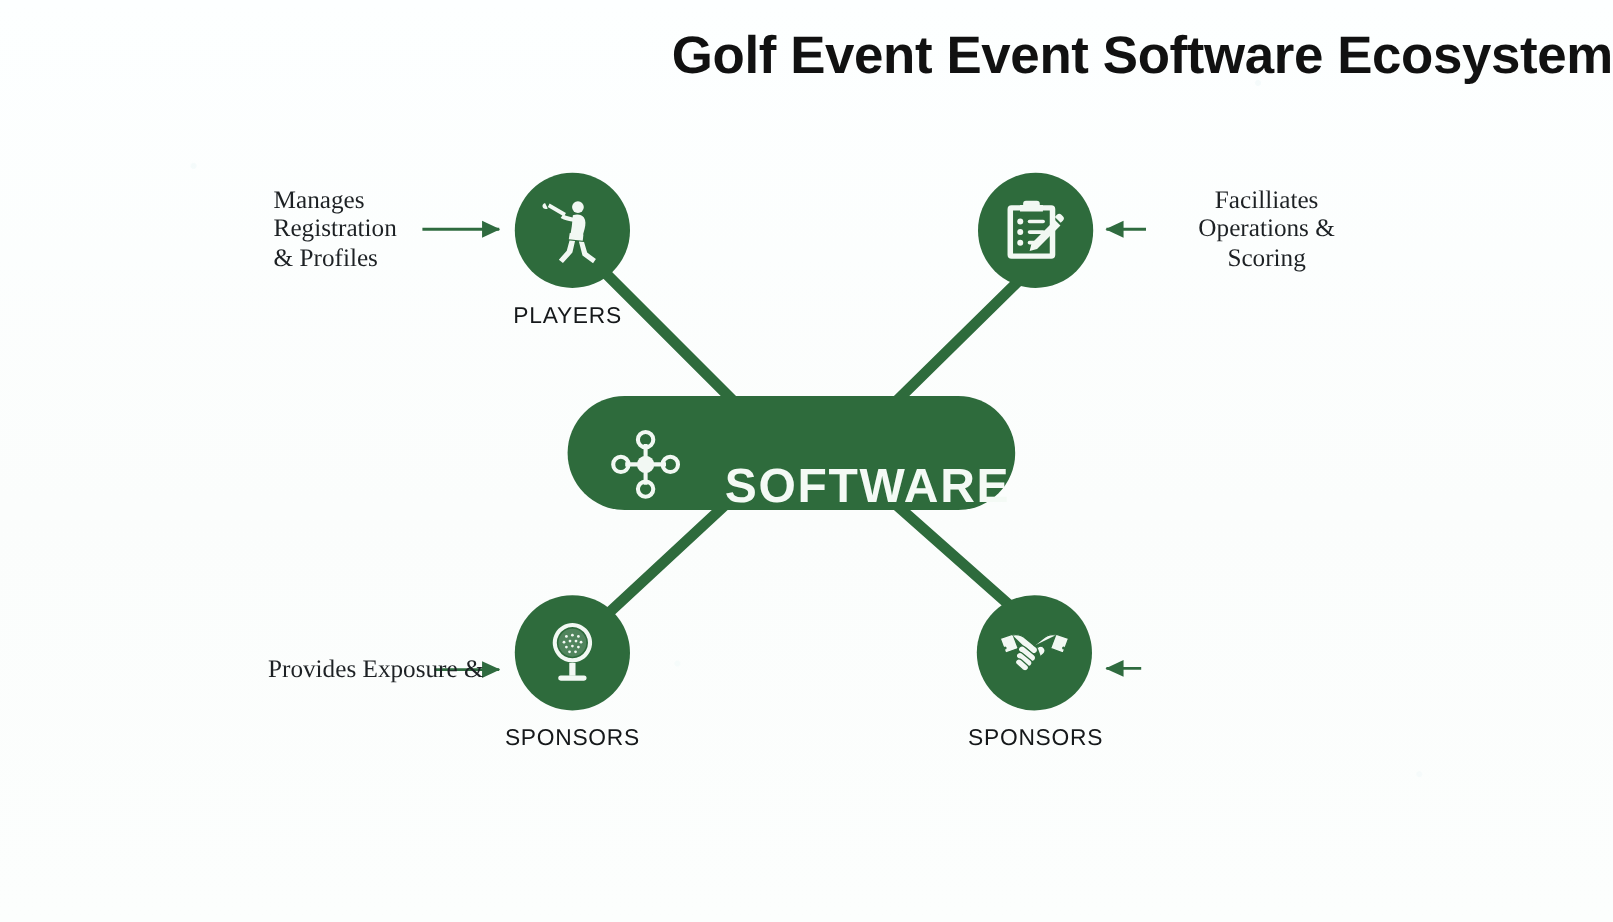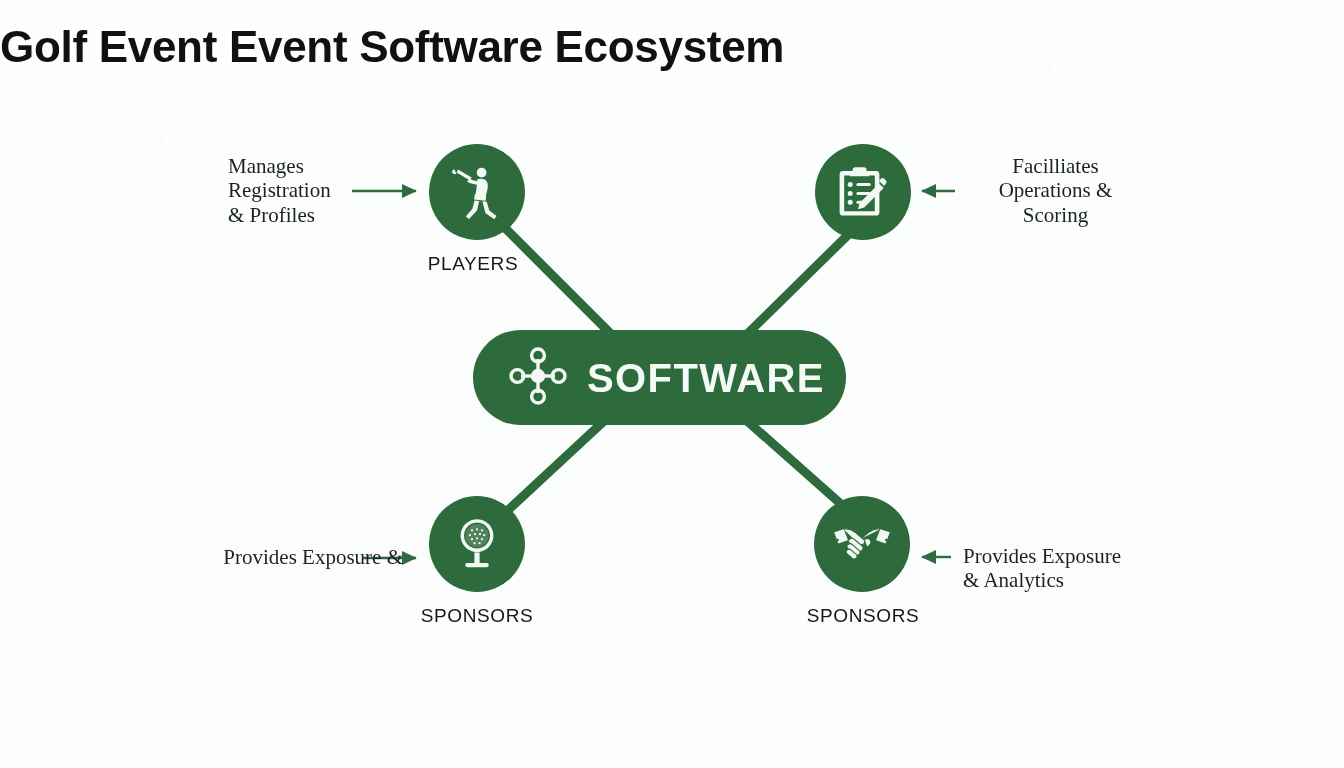--- a/index.html
+++ b/index.html
@@ -32,21 +32,21 @@
       linear-gradient(180deg, #fdffff 0%, #fbfdfc 55%, #fcfefd 100%);
     pointer-events: none;
   }
 
   
   #page-title {
     position: absolute;
     left: 0;
     top: 22px;
     width: 1344px;
-    text-align: left;
+    text-align: right;
     font-size: 44px;
     font-weight: bold;
     color: #111111;
     letter-spacing: -0.3px;
     white-space: nowrap;
   }
 
   
   #links {
     position: absolute;
@@ -89,24 +89,25 @@
   
   #hub {
     position: absolute;
     left: 473px;
     top: 330px;
     width: 373px;
     height: 95px;
     border-radius: 48px;
     background: #2e6b3c;
     display: flex;
-    align-items: center;
+    align-items: flex-end;
     justify-content: flex-start;
     box-sizing: border-box;
     padding-left: 32px;
+    gap: 17px;
   }
   #hub-icon { flex: 0 0 auto; margin-right: 16px; }
   #hub-label {
     font-size: 40px;
     font-weight: bold;
     color: #f4faf5;
     letter-spacing: 1.4px;
     line-height: 1;
   }
 
@@ -266,22 +267,20 @@
           <path d="M18.8 22.4 c-1.5-1.1 -1.6-3.0 -0.3-4.2 1.3-1.2 3.3-1.1 4.7 0.1 l7.8 6.6 c1.4 1.2 1.4 3.2 0.1 4.4 -1.3 1.2 -3.3 1.1 -4.7-0.1 z"></path>
           <path d="M17.0 27.6 c-1.4-1.1 -1.5-2.9 -0.2-4.0 1.3-1.2 3.2-1.1 4.6 0.1 l6.6 5.6 c1.4 1.2 1.4 3.0 0.1 4.2 -1.3 1.1 -3.2 1.0 -4.6-0.2 z"></path>
           <path d="M16.2 32.8 c-1.3-1.0 -1.4-2.7 -0.2-3.8 1.2-1.1 3.0-1.0 4.3 0.1 l4.9 4.2 c1.3 1.1 1.3 2.8 0.1 3.9 -1.2 1.1 -3.0 1.0 -4.3-0.1 z"></path>
 
           <path d="M33.6 18.6 c1.6-1.4 4.0-1.3 5.4 0.2 1.4 1.5 1.2 3.8 -0.4 5.2 l-2.2 1.9"></path>
         </g>
       </svg>
     </span>
   </div>
   <div class="node-label" id="label-sponsors-right">SPONSORS</div>
-  <div class="edge-note" id="note-sponsors-right">Provides Exposure
-&amp; Analytics</div>
 
   <div id="hub">
     <span id="hub-icon">
       <svg width="66" height="66" viewBox="0 0 66 66">
         <g stroke="#f2f8f3" stroke-width="3.4" fill="none">
           <line x1="33" y1="33" x2="33" y2="16"></line>
           <line x1="33" y1="33" x2="33" y2="50"></line>
           <line x1="33" y1="33" x2="16" y2="33"></line>
           <line x1="33" y1="33" x2="50" y2="33"></line>
         </g>

